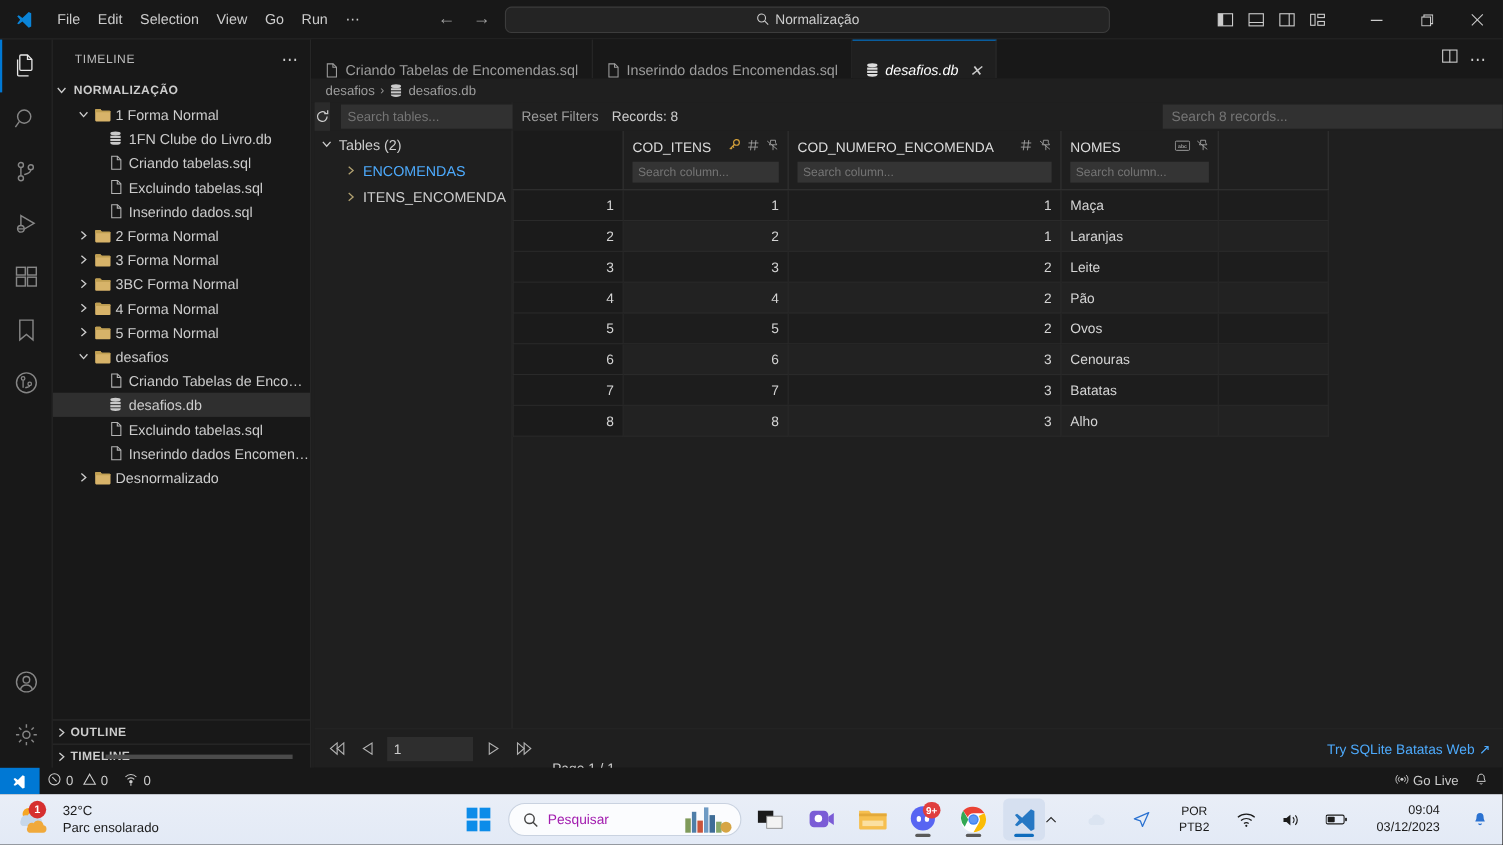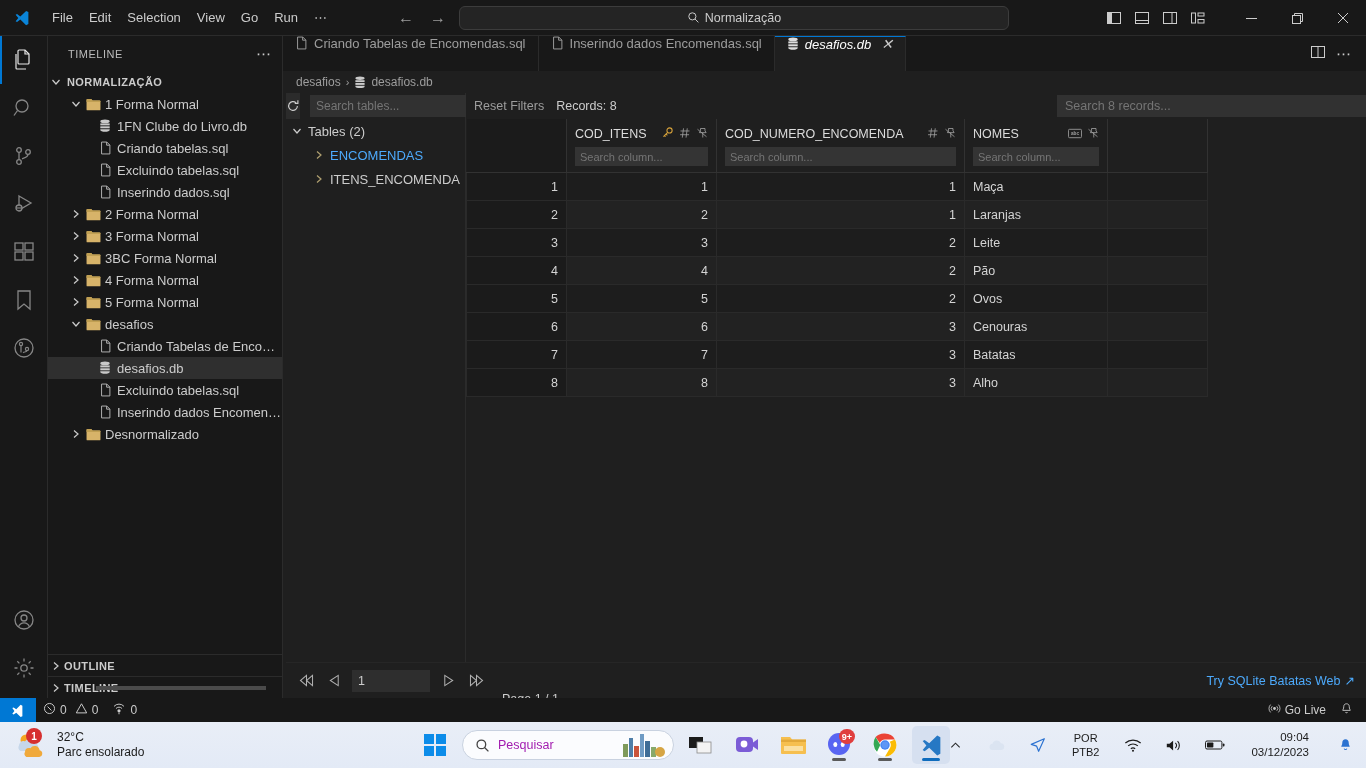--- a/index.html
+++ b/index.html
@@ -81,21 +81,21 @@
     letter-spacing: .4px; color: #cccccc; border-top: 1px solid #2b2b2b; cursor: default;
   }
   .sb-scroll {
     position: absolute; left: 48px; bottom: 8px; width: 170px; height: 4px; background: #4b4b4b;
   }
 
   
   .editor-area { position: absolute; top: 36px; left: 283px; width: 1083px; height: 662px; background: #1f1f1f; }
   .tabbar { height: 35px; background: #181818; display: flex; align-items: stretch; position: relative; }
   .tab {
-    display: flex; align-items: flex-start; gap: 6px; padding: 0 12px;
+    display: flex; align-items: flex-end; gap: 6px; padding: 0 12px;
     font-size: 13px; color: #9d9d9d; background: #181818;
     border-right: 1px solid #2b2b2b; cursor: default; min-width: 0;
   }
   .tab.active {
     background: #1f1f1f; color: #ffffff; font-style: italic;
     border-top: 1px solid #0078d4;
   }
   .tab-close { font-size: 14px; color: #cccccc; margin-left: 4px; line-height: 1; }
   .tabbar-right { margin-left: auto; display: flex; align-items: center; gap: 10px; padding: 0 14px; color: #cccccc; }
   .breadcrumb {

